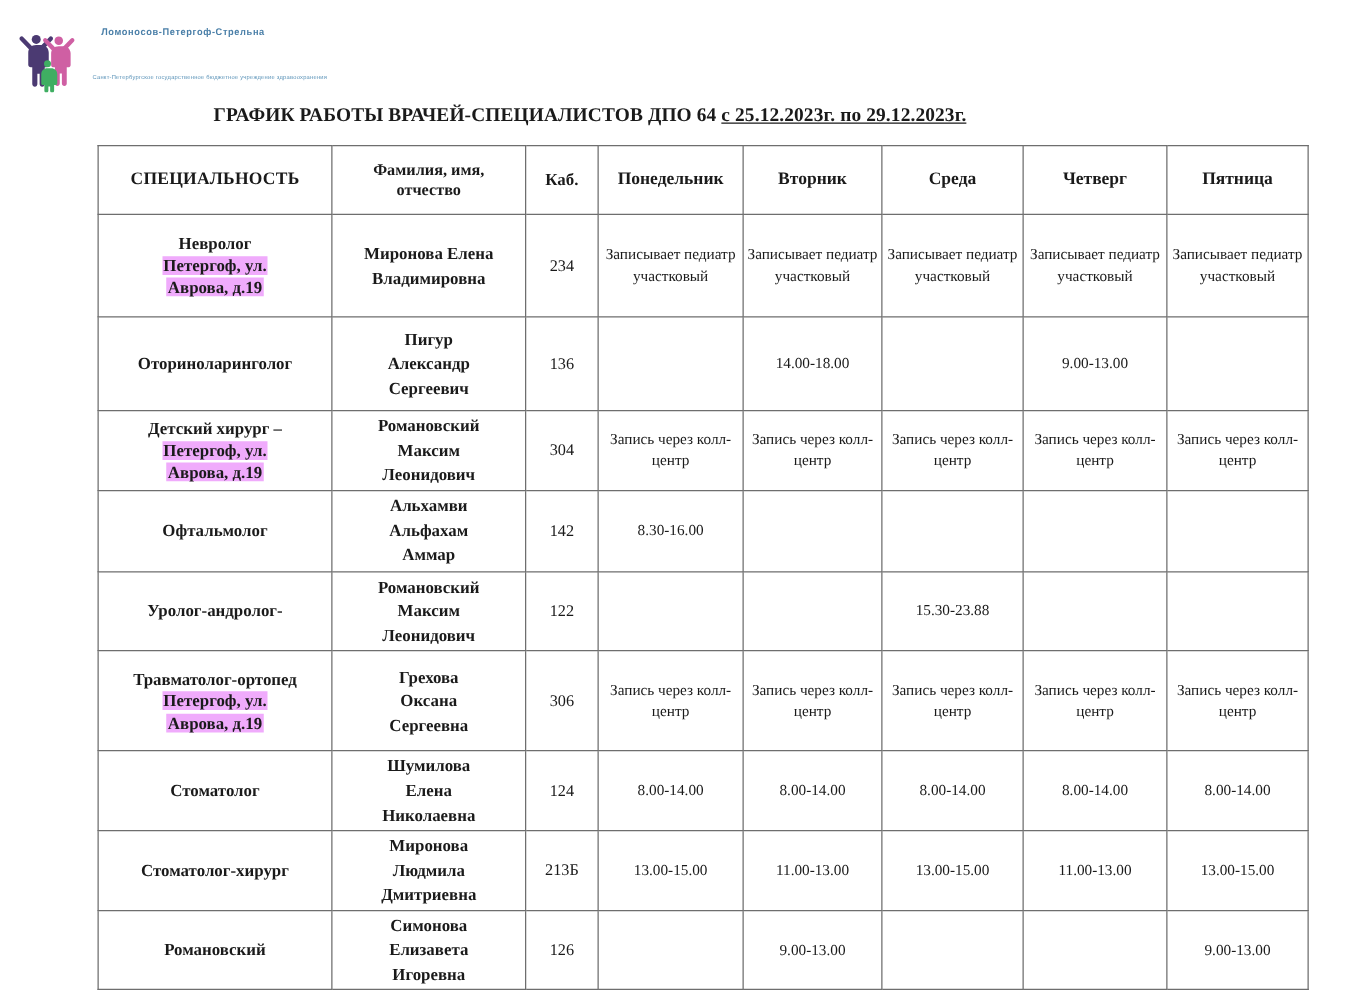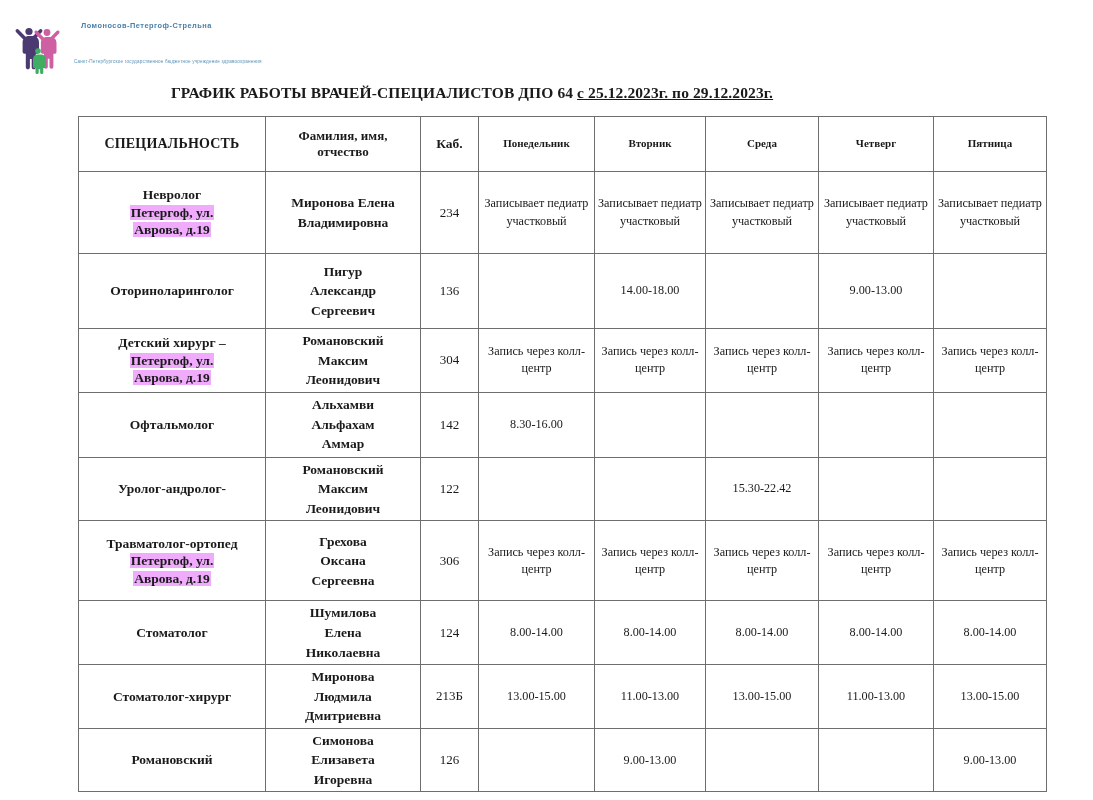--- a/index.html
+++ b/index.html
@@ -117,21 +117,21 @@
   }
   thead th {
     font-weight: bold;
     font-size: 13.5px;
     height: 50px;
     line-height: 1.25;
   }
   th.col-spec { font-size: 14px; letter-spacing: 0.2px; }
   th.col-fio  { font-size: 13px; }
   th.col-cab  { font-size: 13.5px; }
-  th.col-day  { font-size: 11px; vertical-align: top; padding-top: 5px; }
+  th.col-day  { font-size: 14px; vertical-align: top; padding-top: 5px; }
 
   td.spec {
     font-weight: bold;
     font-size: 13.5px;
     line-height: 1.3;
   }
   td.fio {
     font-weight: bold;
     font-size: 13.5px;
     line-height: 1.45;
@@ -286,21 +286,21 @@
             <div>Уролог-андролог-</div>
           </td>
           <td class="fio">
             <div>Романовский</div>
             <div>Максим</div>
             <div>Леонидович</div>
           </td>
           <td class="cab">122</td>
           <td class="day"></td>
           <td class="day"></td>
-          <td class="day">15.30-22.42</td>
+          <td class="day">15.30-23.88</td>
           <td class="day"></td>
           <td class="day"></td>
         </tr>
         <tr style="height: 80px;">
           <td class="spec">
             <div>Травматолог-ортопед</div>
             <span class="addr-line"><span class="hl">Петергоф, ул.</span></span>
             <span class="addr-line"><span class="hl">Аврова, д.19</span></span>
           </td>
           <td class="fio">

